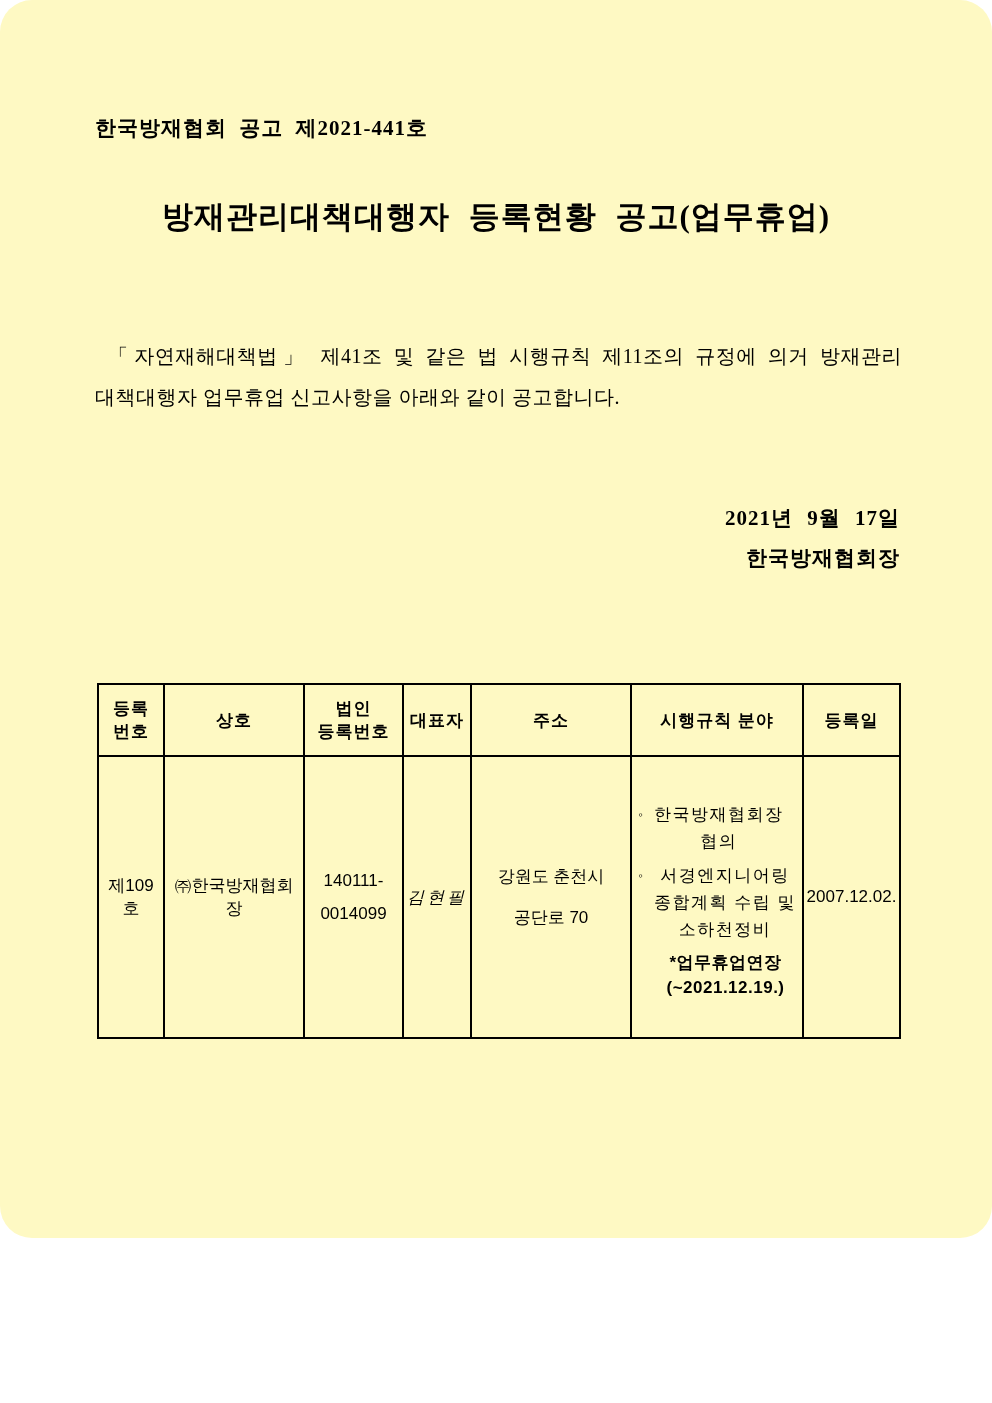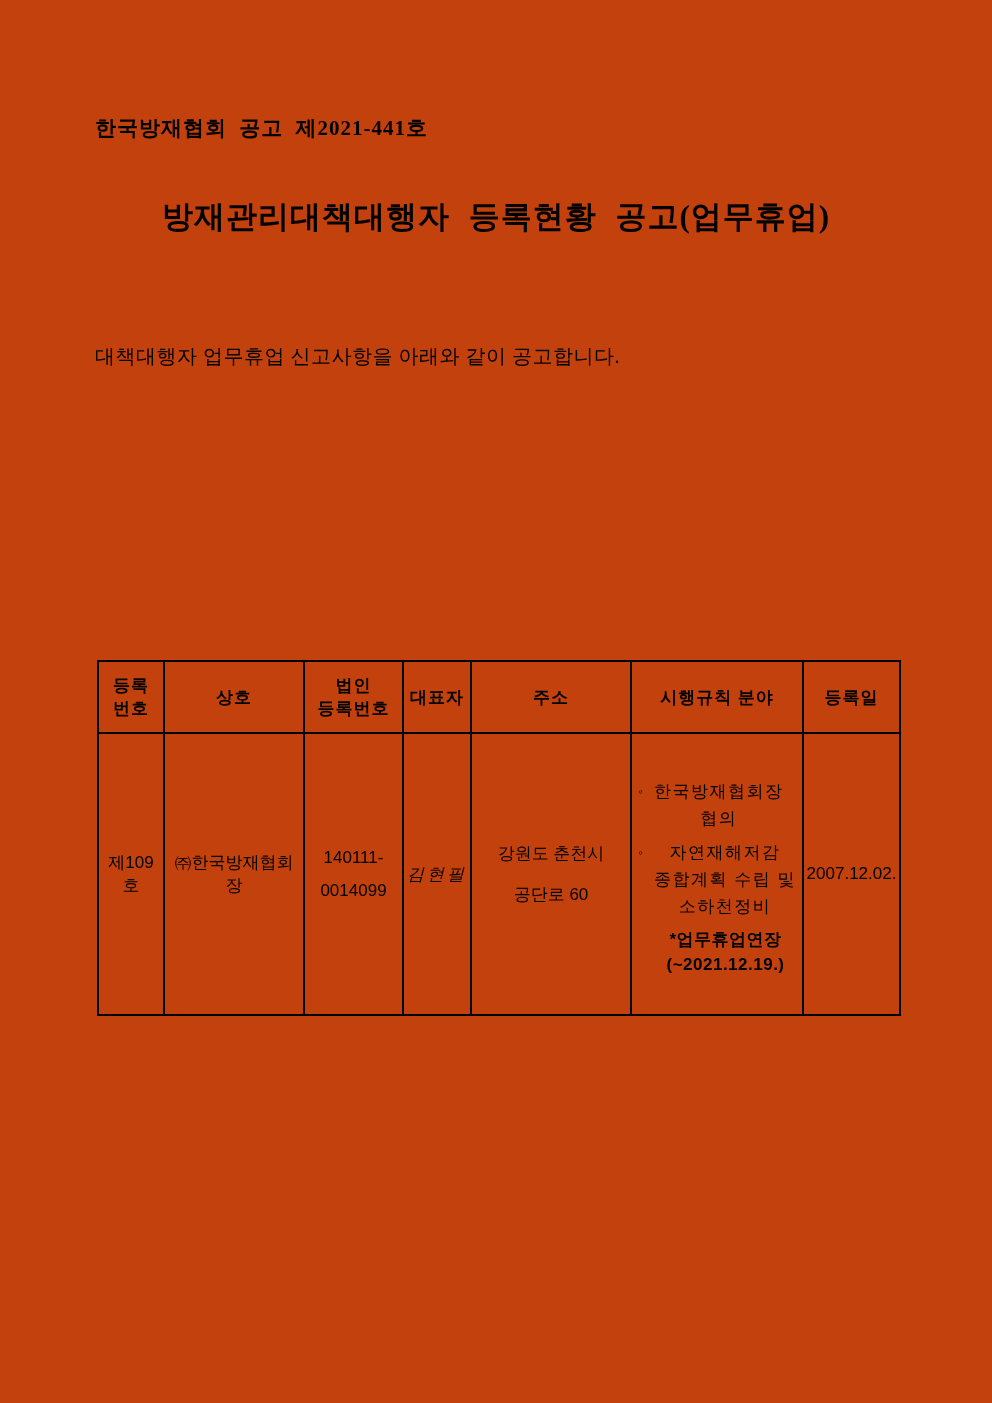--- a/index.html
+++ b/index.html
@@ -1,23 +1,24 @@
 <!DOCTYPE html>
 <html><head>
 <meta charset="utf-8">
 <style>
   html, body { margin: 0; padding: 0; background: #ffffff; }
   .page {
     position: relative;
     width: 992px;
-    height: 1403px;
-    background: #c2410c;
+    height: 1238px;
+    background: #fef9c3;
     color: #000000;
     overflow: hidden;
     font-family: "Liberation Serif", serif;
+    border-radius: 32px;
   }
   .notice-no {
     position: absolute;
     left: 95px;
     top: 114px;
     font-size: 21px;
     font-weight: bold;
     letter-spacing: 1px;
     word-spacing: 6px;
     white-space: nowrap;
@@ -57,21 +58,21 @@
     text-align: right;
     font-size: 21px;
     font-weight: bold;
     line-height: 40px;
     letter-spacing: 1px;
     word-spacing: 8px;
   }
   .reg-table {
     position: absolute;
     left: 97px;
-    top: 660px;
+    top: 683px;
     width: 802px;
     border-collapse: collapse;
     table-layout: fixed;
     font-family: "Liberation Sans", sans-serif;
   }
   .reg-table th, .reg-table td {
     border: 2px solid #000000;
     overflow: hidden;
   }
   .reg-table th {
@@ -125,23 +126,28 @@
 </head>
 <body>
 
 <div class="page">
 
   <div class="notice-no">한국방재협회 공고 제2021-441호</div>
 
   <h1 class="doc-title">방재관리대책대행자 등록현황 공고(업무휴업)</h1>
 
   <div class="body-par">
+    <div class="body-line-1">「자연재해대책법」 제41조 및 같은 법 시행규칙 제11조의 규정에 의거 방재관리</div>
     <div class="body-line-2">대책대행자 업무휴업 신고사항을 아래와 같이 공고합니다.</div>
   </div>
 
+  <div class="sign-block">
+    <div>2021년 9월 17일</div>
+    <div>한국방재협회장</div>
+  </div>
 
   <table class="reg-table">
     <colgroup>
       <col style="width:66px">
       <col style="width:140px">
       <col style="width:99px">
       <col style="width:68px">
       <col style="width:160px">
       <col style="width:172px">
       <col style="width:97px">
@@ -160,30 +166,30 @@
       </tr>
     </thead>
     <tbody>
       <tr>
         <td>제109호</td>
         <td>㈜한국방재협회장</td>
         <td class="cell-corp">140111-
 0014099</td>
         <td class="cell-ceo">김현필</td>
         <td class="cell-address">강원도 춘천시
-공단로 60</td>
+공단로 70</td>
         <td class="cell-biz">
           <div class="biz-item">
             <span class="bullet">◦</span>
             <span class="itx">한국방재협회장
 협의</span>
           </div>
           <div class="biz-item">
             <span class="bullet">◦</span>
-            <span class="itx">자연재해저감
+            <span class="itx">서경엔지니어링
 종합계획 수립 및
 소하천정비</span>
           </div>
           <div class="biz-note">
             <div>*업무휴업연장</div>
             <div>(~2021.12.19.)</div>
           </div>
         </td>
         <td>2007.12.02.</td>
       </tr>

